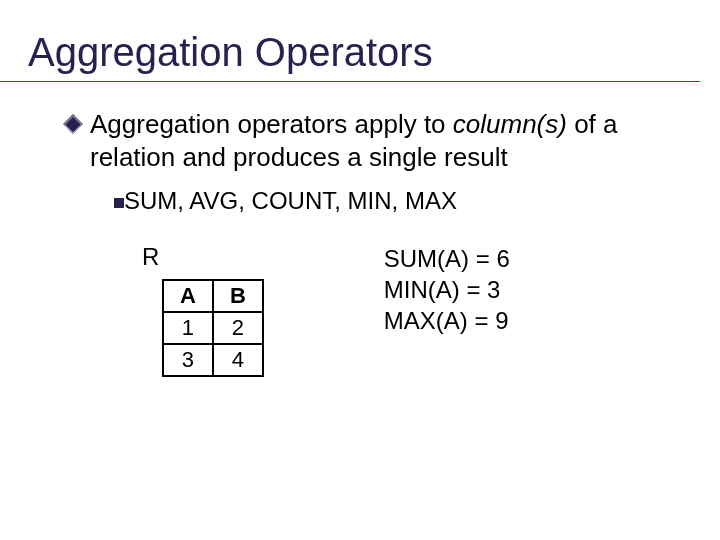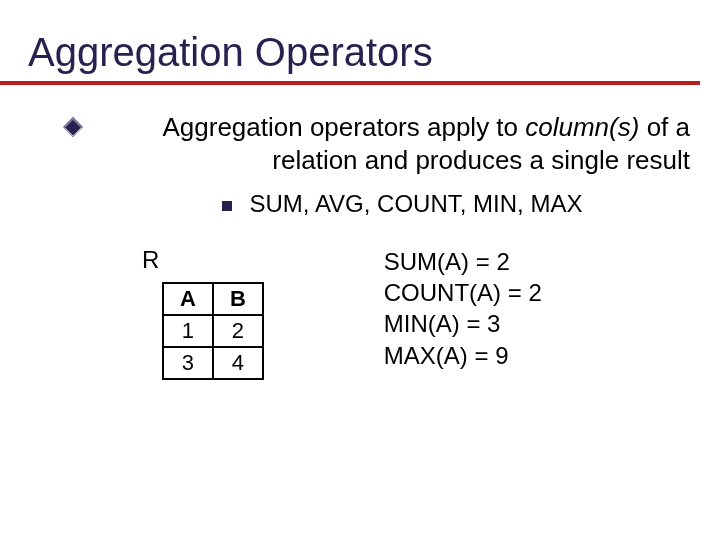--- a/index.html
+++ b/index.html
@@ -7,37 +7,36 @@
     width: 720px;
     height: 540px;
     background: #ffffff;
     font-family: Verdana, Geneva, sans-serif;
     color: #000;
     position: relative;
     overflow: hidden;
   }
   .title-wrap {
     padding: 30px 0 6px 28px;
-    border-bottom: 4px solid #b91c1c;
+    border-bottom: 1px solid #b91c1c;
     margin: 0 20px 0 0;
   }
   .title {
     font-size: 40px;
     font-weight: 400;
     color: #27214f;
     letter-spacing: 0px;
   }
   .body-area {
     padding: 26px 30px 0 66px;
   }
   .bullet-row {
     display: flex;
     align-items: flex-start;
     gap: 10px;
-    text-align: right;
   }
   .diamond {
     position: relative;
     width: 14px;
     height: 14px;
     flex: 0 0 14px;
     margin-top: 9px;
   }
   .diamond::before {
     content: "";
@@ -51,23 +50,22 @@
     font-size: 26px;
     line-height: 1.25;
     color: #000;
   }
   .lead-text em {
     font-style: italic;
   }
   .sub-row {
     display: flex;
     align-items: flex-start;
-    gap: 18px;
+    gap: 0;
     margin: 14px 0 0 48px;
-    justify-content: center;
   }
   .square {
     width: 10px;
     height: 10px;
     background: #27214f;
     flex: 0 0 10px;
     margin-top: 11px;
   }
   .sub-text {
     font-size: 24px;
@@ -141,20 +139,19 @@
         </tr>
         <tr>
           <td>3</td>
           <td>4</td>
         </tr>
       </tbody>
         </table>
     </div>
 
     <div class="results">
-      <div>SUM(A) = 2</div>
-      <div>COUNT(A) = 2</div>
+      <div>SUM(A) = 6</div>
       <div>MIN(A) = 3</div>
       <div>MAX(A) = 9</div>
     </div>
   </div>
 
 </div>
 
 </body></html>

